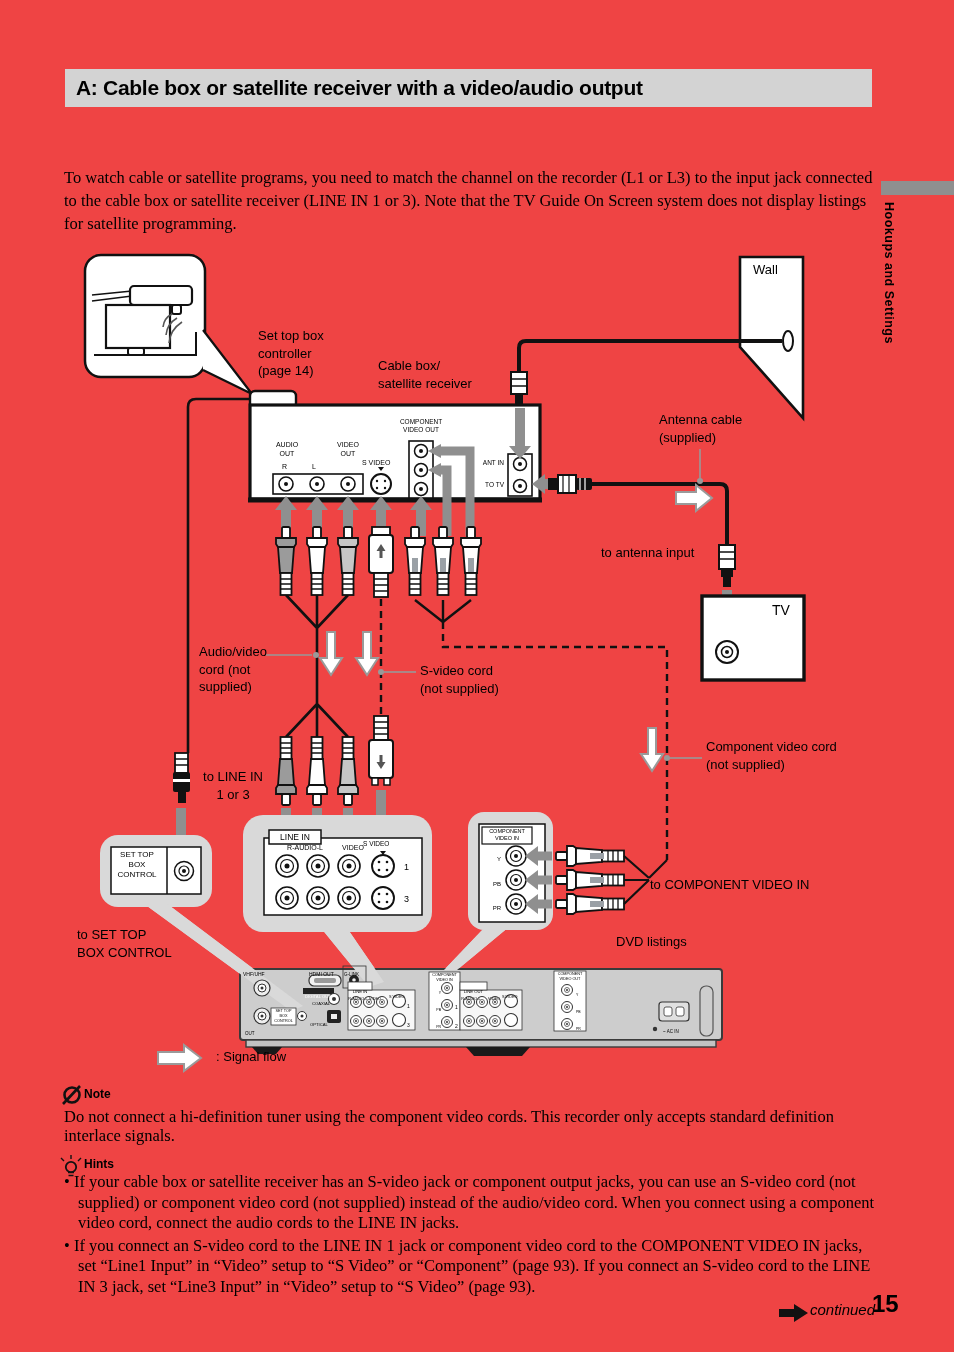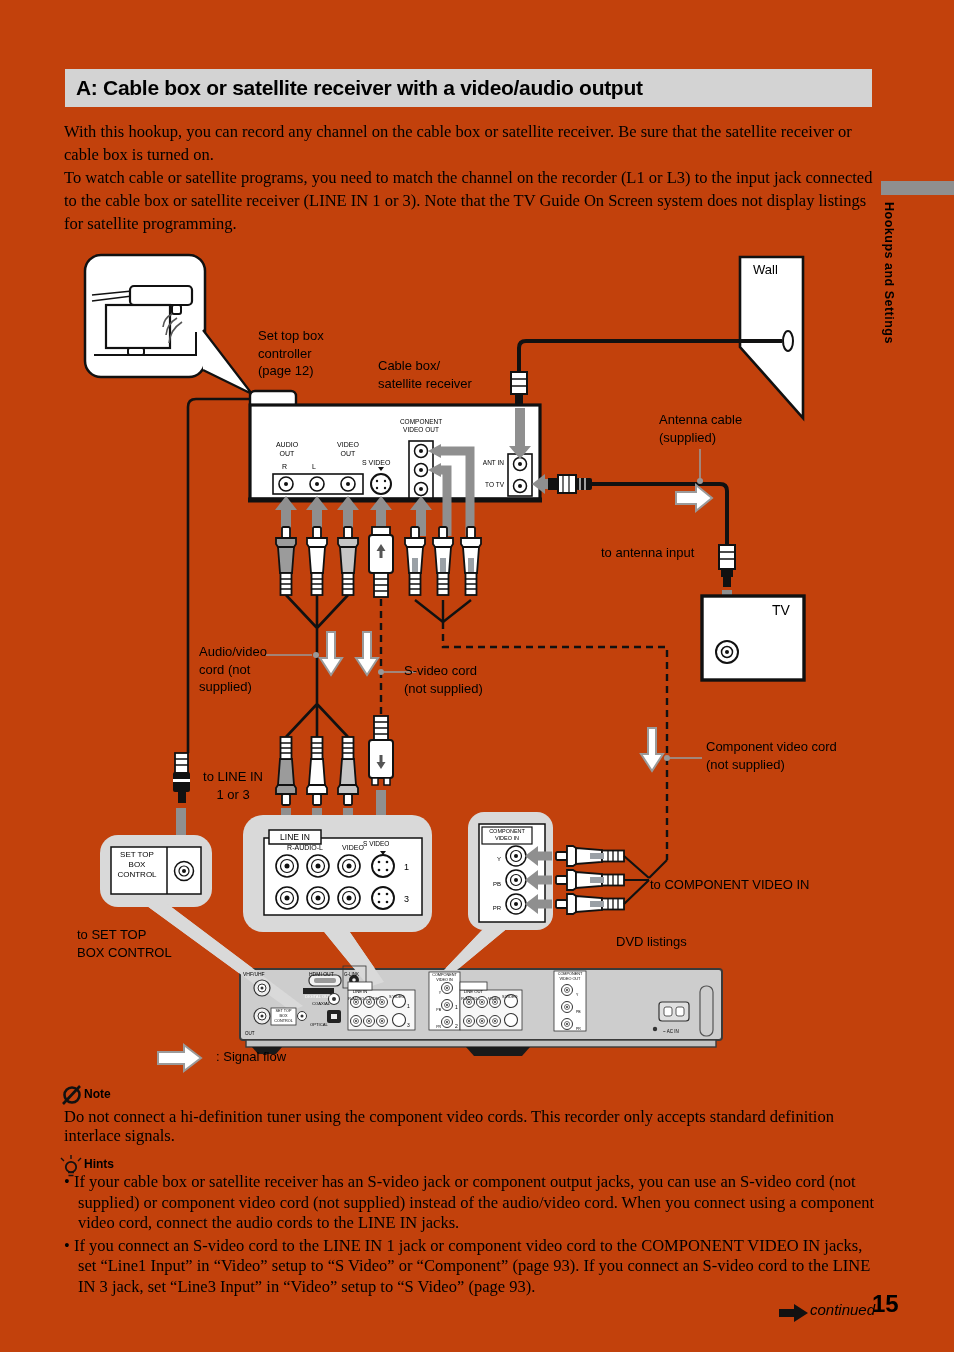--- a/index.html
+++ b/index.html
@@ -1,16 +1,16 @@
 <!DOCTYPE html>
 <html><head>
 <meta charset="utf-8">
 <style>
   html,body{margin:0;padding:0;background:#fff;}
-  #page{position:relative;width:954px;height:1352px;background:#c2410c;overflow:hidden;
+  #page{position:relative;width:954px;height:1352px;background:#ef4444;overflow:hidden;
         font-family:"Liberation Sans",sans-serif;color:#000;}
   svg{position:absolute;left:0;top:0;}
   .L{position:absolute;font-family:"Liberation Sans",sans-serif;color:#000;
      white-space:pre-line;font-size:13px;line-height:17.5px;}
   .tc{text-align:center;}
   .tr{text-align:right;}
   .S{position:absolute;font-family:"Liberation Serif",serif;font-size:16.5px;
      line-height:23px;color:#000;}
   #title-bar{position:absolute;left:65px;top:69px;width:807px;height:38px;background:#d3d3d3;
      display:flex;align-items:center;padding-left:11px;box-sizing:border-box;
@@ -416,38 +416,37 @@
   <g>
     <circle cx="71" cy="1167" r="5.2" fill="none" stroke="#111" stroke-width="1.8"></circle>
     <path d="M68,1172.5 h6 M68.5,1175.5 h5" stroke="#111" stroke-width="1.4"></path>
     <path d="M71,1159 v-4 M64,1161 l-3,-3 M78,1161 l3,-3" stroke="#111" stroke-width="1.4"></path>
   </g>
 
   <path d="M779,1309 h15 v-5 l14,9 -14,9 v-5 h-15 z" fill="#111"></path>
 </svg>
 
 <div id="title-bar">A: Cable box or satellite receiver with a video/audio output</div>
-<div class="S" style="left:64px;top:120px;width:812px;">With this hookup, you can record any channel on the cable box or satellite receiver. Be sure that the satellite receiver or cable box is turned on.</div>
 <div class="S" style="left:64px;top:166px;width:812px;">To watch cable or satellite programs, you need to match the channel on the recorder (L1 or L3) to the input jack connected to the cable box or satellite receiver (LINE IN 1 or 3). Note that the TV Guide On Screen system does not display listings for satellite programming.</div>
 <div id="sidebar-text">Hookups and Settings</div>
 
 <div class="L" style="left:258px;top:327px;">Set top box
 controller
-(page 12)</div>
+(page 14)</div>
 <div class="L" style="left:378px;top:357px;">Cable box/
 satellite receiver</div>
 <div class="L" style="left:753px;top:261px;">Wall</div>
 <div class="L" style="left:659px;top:411px;">Antenna cable
 (supplied)</div>
 <div class="L" style="left:601px;top:544px;">to antenna input</div>
 <div class="L" style="left:772px;top:602px;font-size:14px;">TV</div>
 <div class="L" style="left:199px;top:643px;">Audio/video
 cord (not
 supplied)</div>
-<div class="L" style="left:404px;top:662px;">S-video cord
+<div class="L" style="left:420px;top:662px;">S-video cord
 (not supplied)</div>
 <div class="L" style="left:706px;top:738px;">Component video cord
 (not supplied)</div>
 <div class="L tc" style="left:192px;top:768px;width:82px;">to LINE IN
 1 or 3</div>
 <div class="L" style="left:77px;top:926px;">to SET TOP
 BOX CONTROL</div>
 <div class="L" style="left:650px;top:876px;">to COMPONENT VIDEO IN</div>
 <div class="L" style="left:616px;top:933px;">DVD listings</div>
 <div class="L" style="left:216px;top:1048px;">: Signal flow</div>

